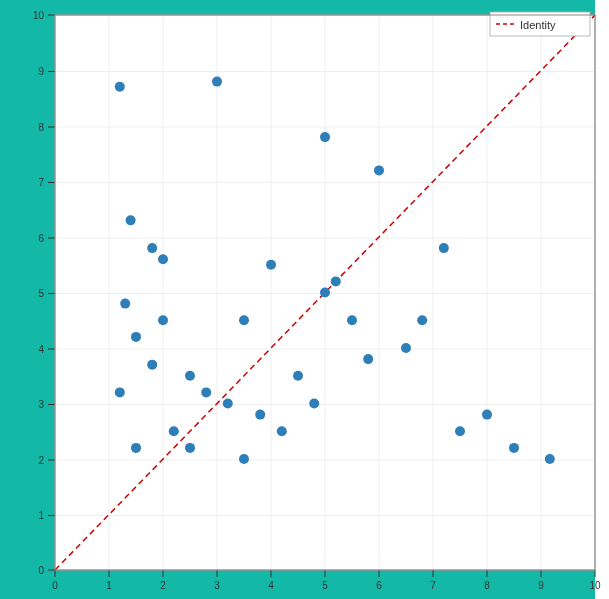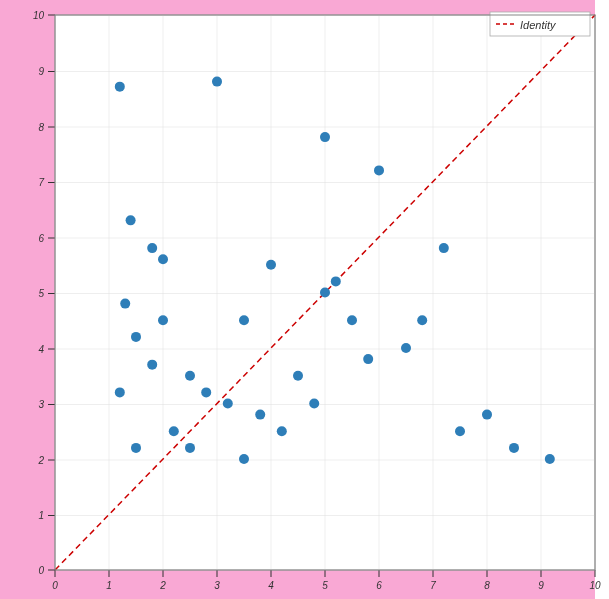--- a/index.html
+++ b/index.html
@@ -7,22 +7,21 @@
       width: 609px;
       height: 599px;
       background: #fff;
       font-family: Arial, sans-serif;
       overflow: hidden;
     }
     .chart-container {
       width: 595px;
       height: 599px;
       position: relative;
-      background: #f9a8d4;
-      font-style: italic;
+      background: #14b8a6;
     }
     svg.main-chart {
       width: 609px;
       height: 599px;
     }
   </style>
 </head>
 <body>
 
 <div class="chart-container">

